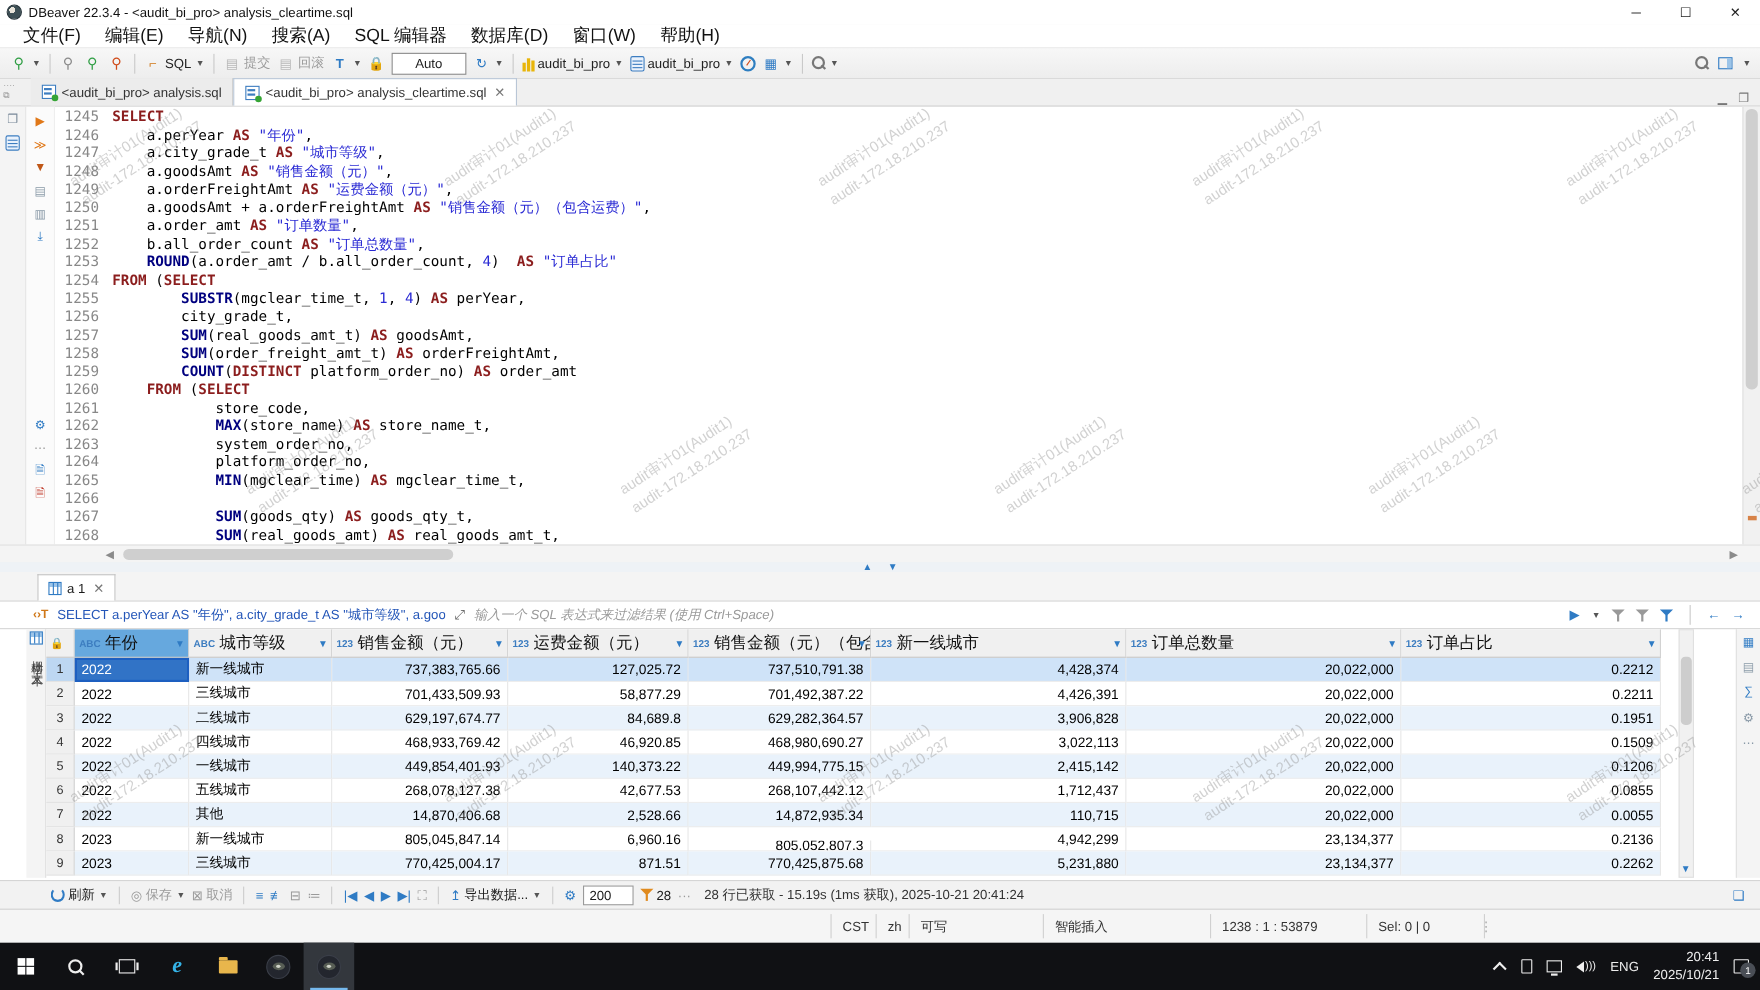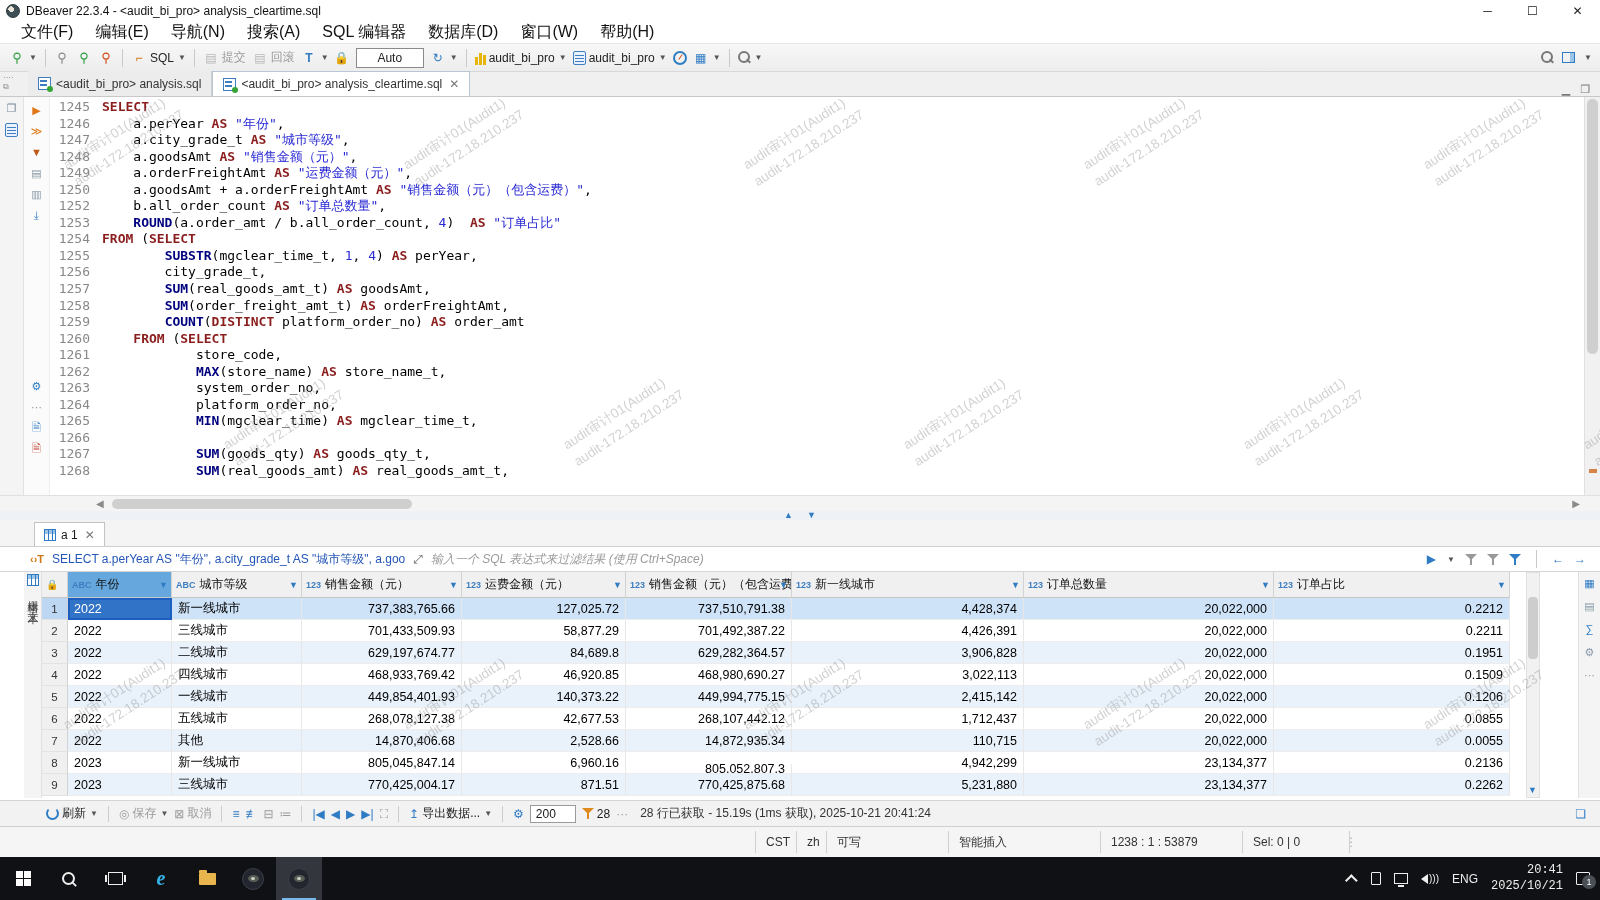--- a/index.html
+++ b/index.html
@@ -97,21 +97,21 @@
   .funnel.o::before { border-top-color:#e08a1e; } .funnel.o::after { background:#e08a1e; }
 
   .res-side { position:absolute; left:24px; top:52px; width:18px; height:226px; background:#f4f4f4; border-right:1px solid #e0e0e0; display:flex; flex-direction:column; align-items:center; padding-top:2px; gap:6px; }
   .vtext { writing-mode:vertical-rl; font-size:11px; color:#444; letter-spacing:2px; }
   .res-right { position:absolute; right:0; top:52px; width:22px; height:226px; background:#f4f4f4; border-left:1px solid #e0e0e0; display:flex; flex-direction:column; align-items:center; padding-top:4px; gap:9px; }
 
   .grid { position:absolute; left:42px; top:52px; width:1468px; height:226px; overflow:hidden; font-size:12.5px; }
   .g-head { display:flex; height:26px; }
   .g-hc { background:#f0f0f0; border-right:1px solid #d2d2d2; border-bottom:1px solid #c6c6c6; display:flex; align-items:center; padding:0 4px; position:relative; overflow:hidden; }
   .g-hc .typ { font-size:9px; font-weight:bold; color:#3d7dc0; margin-right:4px; flex:none; }
-  .g-hc .hl { font-size:12px; color:#111; white-space:nowrap; }
+  .g-hc .hl { font-size:15px; color:#111; white-space:nowrap; }
   .g-hc .fdd { position:absolute; right:3px; color:#2f7bc4; font-size:9px; }
   .g-hc.selcol { background:#66a8de; }
   .g-row { display:flex; height:22px; }
   .g-rn { width:26px; flex:none; background:#f0f0f0; border-right:1px solid #d2d2d2; border-bottom:1px solid #e3e3e3; display:flex; align-items:center; justify-content:center; color:#333; font-size:11.5px; }
   .g-c { border-right:1px solid #e7e7e7; border-bottom:1px solid #ededed; display:flex; align-items:center; padding:0 6px; white-space:nowrap; overflow:hidden; color:#000; }
   .g-c.num { justify-content:flex-end; }
   .g-row.stripe .g-c { background:#e9f2fb; }
   .g-row.selrow .g-c { background:#cfe3f8; }
   .g-row.selrow .g-rn { background:#bdd7f2; }
   .g-c.selcell { background:#3173c6 !important; color:#fff; outline:2px solid #1d5fc0; outline-offset:-2px; }
@@ -155,21 +155,21 @@
   .appdot::after { content:""; position:absolute; left:8px; top:8px; width:4px; height:3px; background:#cfd3c8; border-radius:50%; }
   .tk-right { margin-left:auto; display:flex; align-items:center; gap:13px; padding-right:10px; color:#eee; }
   .tk-caret { width:9px; height:9px; border-left:2px solid #eee; border-top:2px solid #eee; transform:rotate(45deg) translateY(3px); }
   .tk-clip { width:10px; height:13px; border:1px solid #eee; border-radius:1px; }
   .tk-net { width:14px; height:11px; border:1px solid #eee; position:relative; }
   .tk-net::after { content:""; position:absolute; left:3px; bottom:-4px; width:6px; height:2px; background:#eee; }
   .tk-spk { display:flex; align-items:center; gap:1px; }
   .tk-spk .cone { width:0; height:0; border-top:5px solid transparent; border-bottom:5px solid transparent; border-right:7px solid #eee; }
   .tk-spk .wav { color:#eee; font-size:10px; }
   .tk-lang { font-size:12px; }
-  .tk-time { text-align:right; font-size:12px; line-height:1.3;font-family:Liberation Mono, monospace; }
+  .tk-time { text-align:right; font-size:12px; line-height:1.3; }
   .tk-ac { width:14px; height:13px; border:1px solid #eee; position:relative; border-radius:1px; }
   .badge { position:absolute; right:-7px; bottom:-5px; width:14px; height:14px; border-radius:50%; background:#4a4e56; color:#fff; font-size:9px; display:flex; align-items:center; justify-content:center; }
 
   
   .wm { position:absolute; color:rgba(145,145,145,.42); font-size:13.5px; transform:rotate(-33deg); pointer-events:none; z-index:40; white-space:nowrap; line-height:1.5; }
 </style>
 </head>
 <body>
 
 <div class="screen">
@@ -309,20 +309,21 @@
       <span class="mini" style="color:#2f7bc4">🗎</span>
       <span class="mini" style="color:#c03a2a">🗎</span>
     </div>
     <div class="code-wrap" id="code">
         <div class="cline"><span class="ln">1245</span><span class="code"><span class="k">SELECT</span></span></div>
         <div class="cline"><span class="ln">1246</span><span class="code"><span class="p">    a.perYear </span><span class="k">AS</span><span class="p"> </span><span class="s">"年份"</span><span class="p">,</span></span></div>
         <div class="cline"><span class="ln">1247</span><span class="code"><span class="p">    a.city_grade_t </span><span class="k">AS</span><span class="p"> </span><span class="s">"城市等级"</span><span class="p">,</span></span></div>
         <div class="cline"><span class="ln">1248</span><span class="code"><span class="p">    a.goodsAmt </span><span class="k">AS</span><span class="p"> </span><span class="s">"销售金额（元）"</span><span class="p">,</span></span></div>
         <div class="cline"><span class="ln">1249</span><span class="code"><span class="p">    a.orderFreightAmt </span><span class="k">AS</span><span class="p"> </span><span class="s">"运费金额（元）"</span><span class="p">,</span></span></div>
         <div class="cline"><span class="ln">1250</span><span class="code"><span class="p">    a.goodsAmt + a.orderFreightAmt </span><span class="k">AS</span><span class="p"> </span><span class="s">"销售金额（元）（包含运费）"</span><span class="p">,</span></span></div>
+        <div class="cline"><span class="ln">1251</span><span class="code"><span class="p">    a.order_amt </span><span class="k">AS</span><span class="p"> </span><span class="s">"订单数量"</span><span class="p">,</span></span></div>
         <div class="cline"><span class="ln">1252</span><span class="code"><span class="p">    b.all_order_count </span><span class="k">AS</span><span class="p"> </span><span class="s">"订单总数量"</span><span class="p">,</span></span></div>
         <div class="cline"><span class="ln">1253</span><span class="code"><span class="p">    </span><span class="f">ROUND</span><span class="p">(a.order_amt / b.all_order_count, </span><span class="n">4</span><span class="p">)  </span><span class="k">AS</span><span class="p"> </span><span class="s">"订单占比"</span></span></div>
         <div class="cline"><span class="ln">1254</span><span class="code"><span class="k">FROM</span><span class="p"> (</span><span class="k">SELECT</span></span></div>
         <div class="cline"><span class="ln">1255</span><span class="code"><span class="p">        </span><span class="f">SUBSTR</span><span class="p">(mgclear_time_t, </span><span class="n">1</span><span class="p">, </span><span class="n">4</span><span class="p">) </span><span class="k">AS</span><span class="p"> perYear,</span></span></div>
         <div class="cline"><span class="ln">1256</span><span class="code"><span class="p">        city_grade_t,</span></span></div>
         <div class="cline"><span class="ln">1257</span><span class="code"><span class="p">        </span><span class="f">SUM</span><span class="p">(real_goods_amt_t) </span><span class="k">AS</span><span class="p"> goodsAmt,</span></span></div>
         <div class="cline"><span class="ln">1258</span><span class="code"><span class="p">        </span><span class="f">SUM</span><span class="p">(order_freight_amt_t) </span><span class="k">AS</span><span class="p"> orderFreightAmt,</span></span></div>
         <div class="cline"><span class="ln">1259</span><span class="code"><span class="p">        </span><span class="f">COUNT</span><span class="p">(</span><span class="k">DISTINCT</span><span class="p"> platform_order_no) </span><span class="k">AS</span><span class="p"> order_amt</span></span></div>
         <div class="cline"><span class="ln">1260</span><span class="code"><span class="p">    </span><span class="k">FROM</span><span class="p"> (</span><span class="k">SELECT</span></span></div>
         <div class="cline"><span class="ln">1261</span><span class="code"><span class="p">            store_code,</span></span></div>

